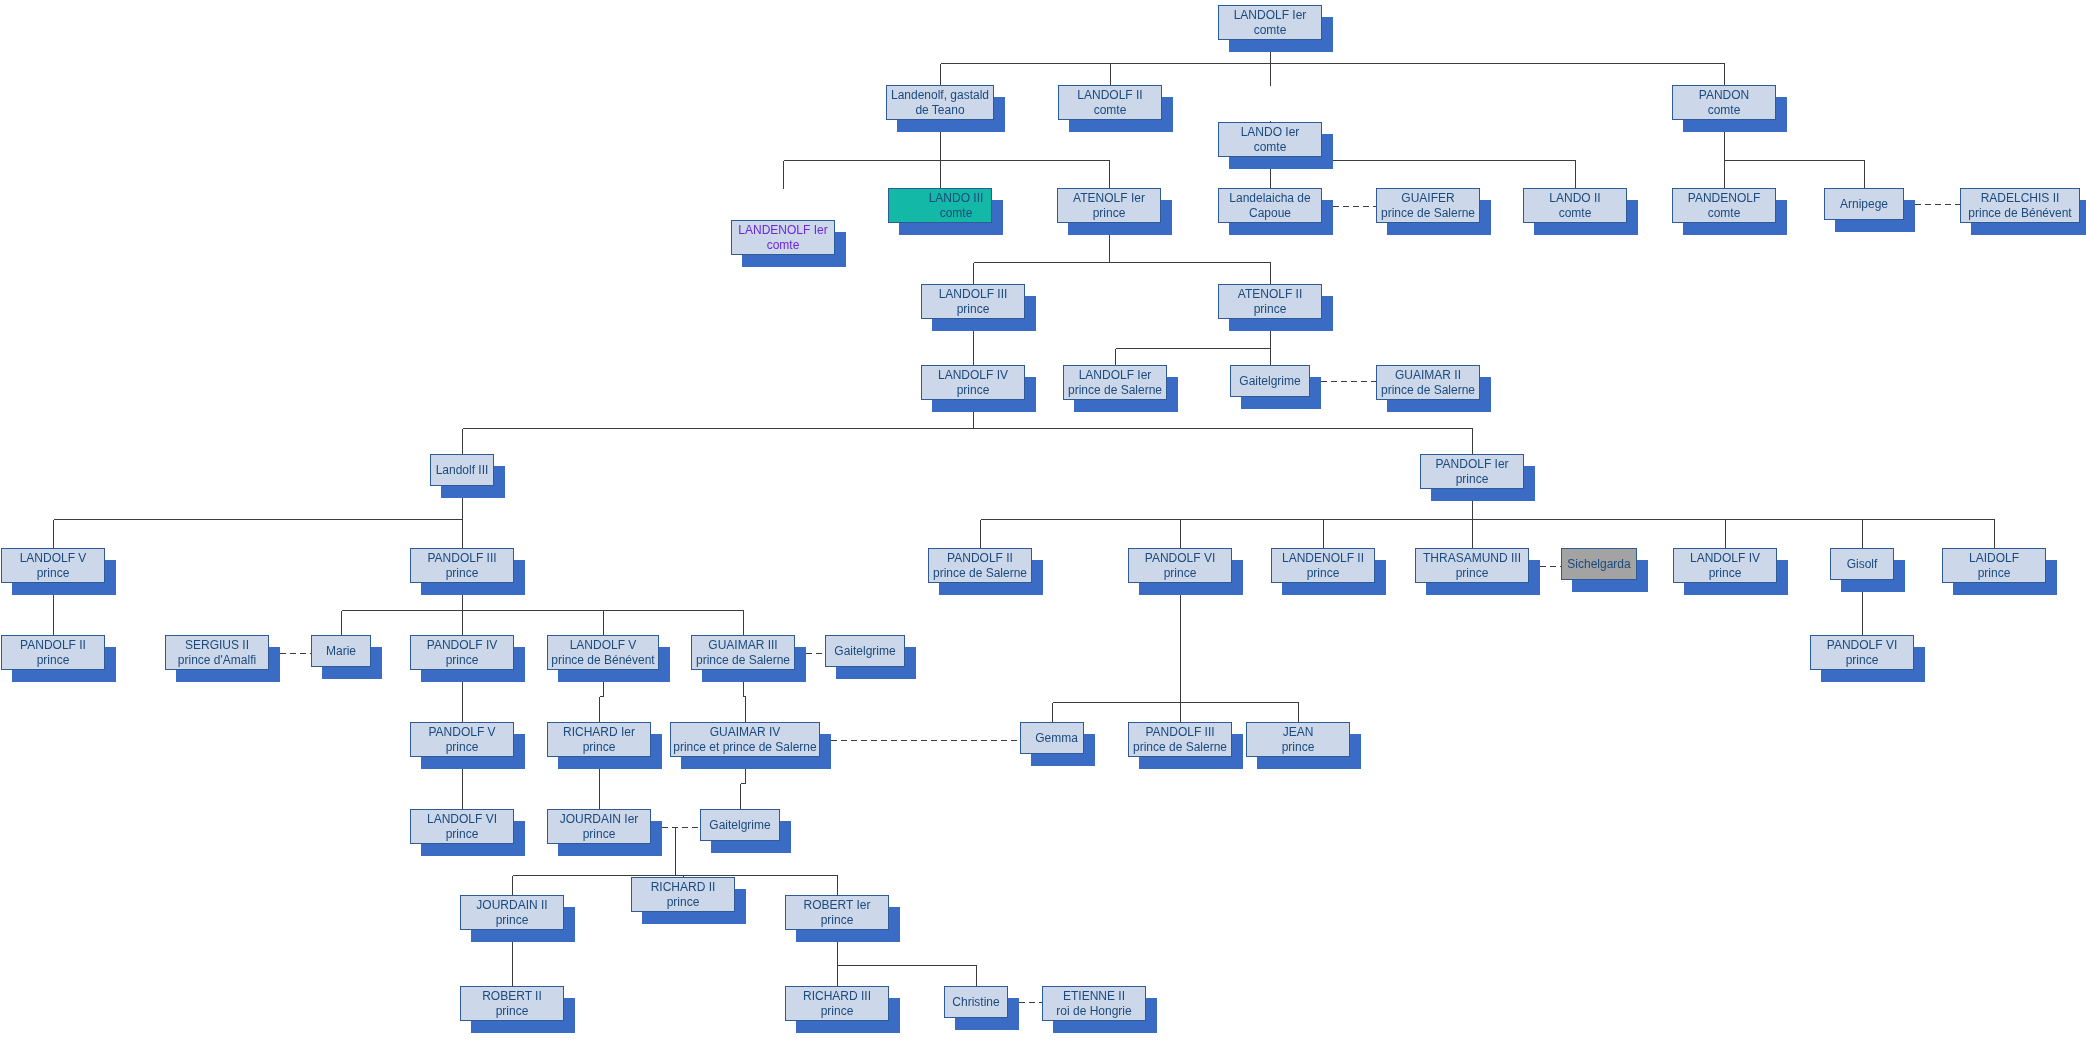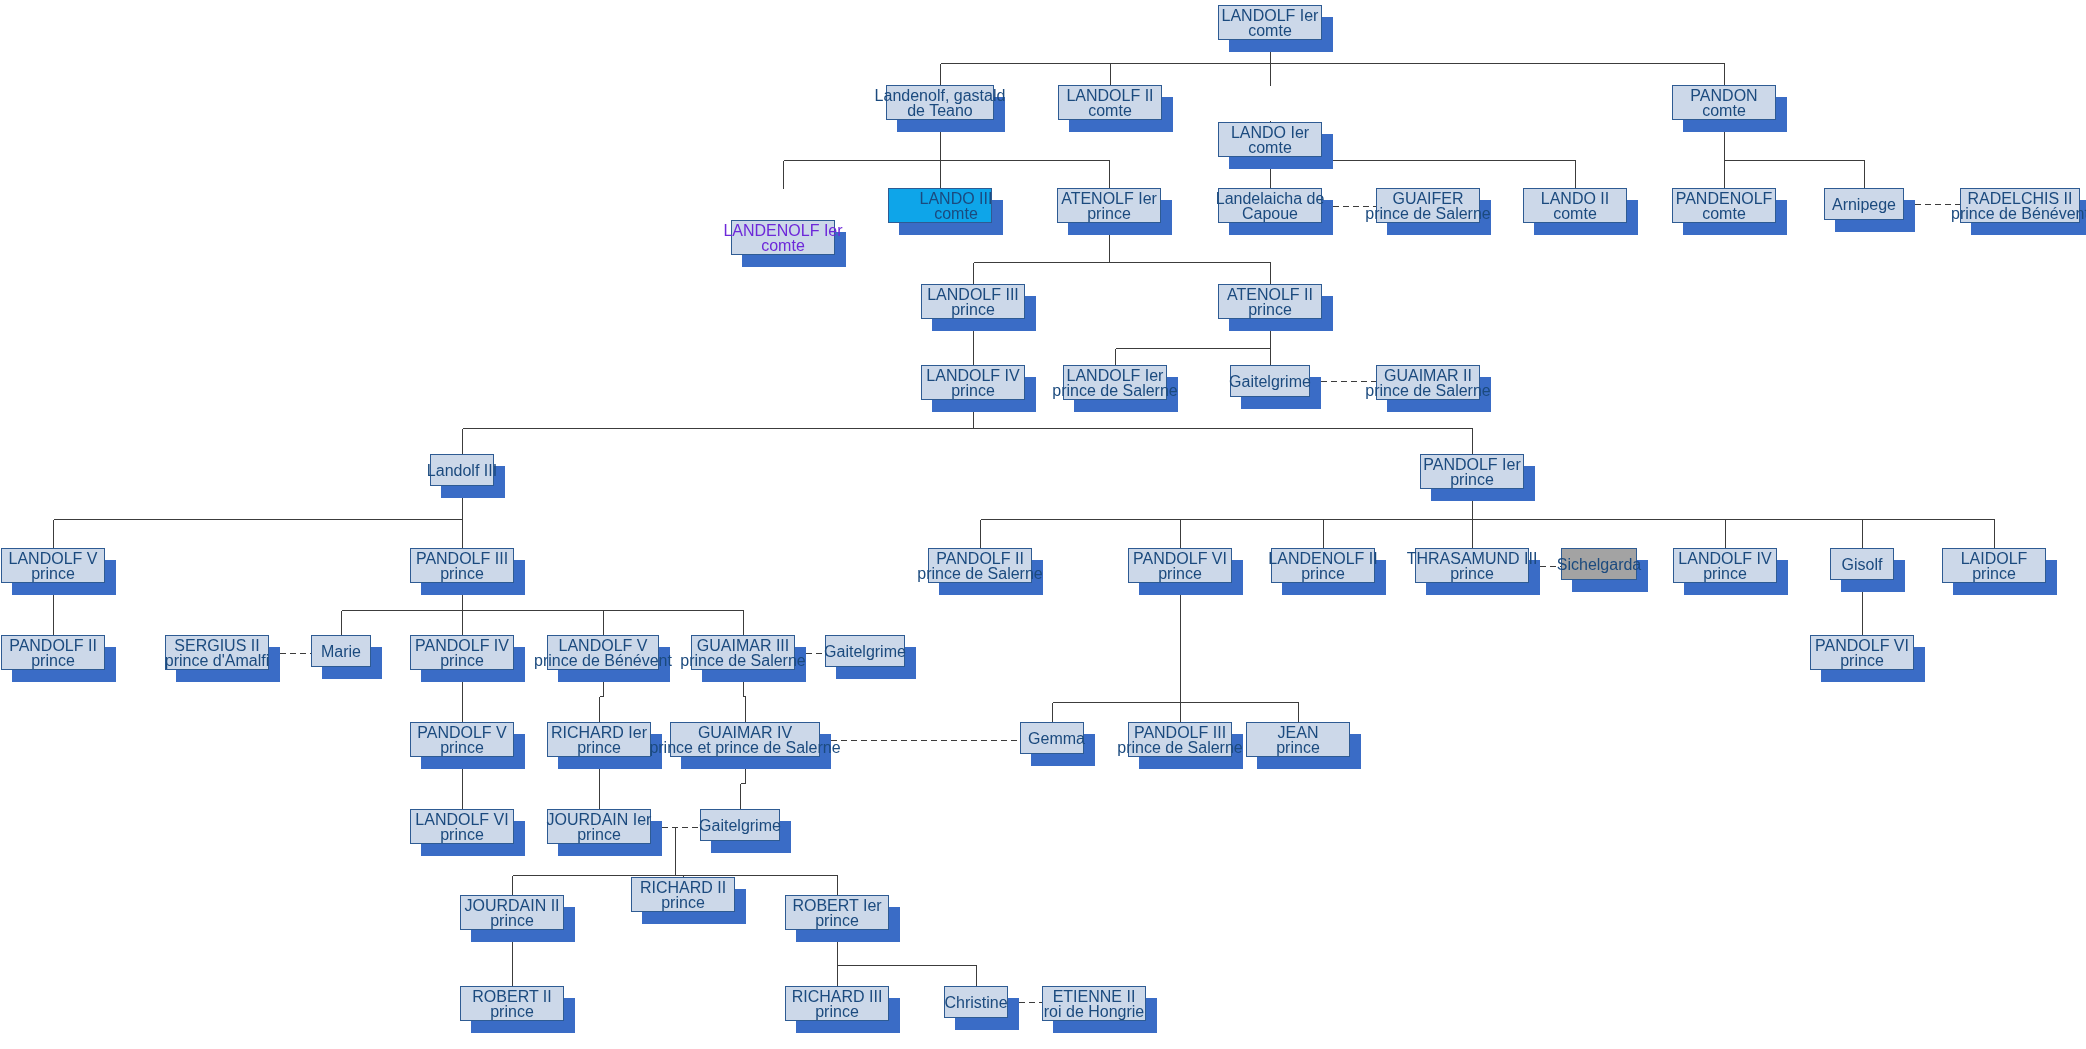--- a/index.html
+++ b/index.html
@@ -10,21 +10,21 @@
     overflow:hidden;
     font-family:"Liberation Sans", sans-serif;
   }
   #edges{position:absolute;left:0;top:0;shape-rendering:crispEdges;}
   .node{
     position:absolute;
     box-sizing:border-box;
     display:flex;flex-direction:column;justify-content:center;align-items:center;
     text-align:center;
     white-space:nowrap;
-    font-size:16px;line-height:15px;
+    font-size:12px;line-height:15px;
     z-index:2;
   }
   .node .l1,.node .l2{display:block;}
 </style>
 </head>
 <body>
 
 <div id="tree" style="background: rgb(255, 255, 255);">
   <svg id="edges" width="2086" height="1049" viewBox="0 0 2086 1049">
       <line x1="1270.5" y1="40.5" x2="1270.5" y2="63.5" stroke="#3c3c3c" stroke-width="1"></line>
@@ -148,21 +148,21 @@
       <span class="l2">comte</span>
     </div>
     <div class="node" style="left: 1672px; top: 85px; width: 104px; height: 35px; background: rgb(204, 216, 233); border: 1px solid rgb(46, 91, 147); color: rgb(27, 74, 126); box-shadow: rgb(58, 108, 198) 11px 12px 0px;">
       <span class="l1">PANDON</span>
       <span class="l2">comte</span>
     </div>
     <div class="node" style="left: 731px; top: 188px; width: 104px; height: 35px; background: rgb(204, 216, 233); border: 1px solid rgb(46, 91, 147); color: #6d28d9; box-shadow: rgb(58, 108, 198) 11px 12px 0px; margin-top: 32px;">
       <span class="l1">LANDENOLF Ier</span>
       <span class="l2">comte</span>
     </div>
-    <div class="node" style="left: 888px; top: 188px; width: 104px; height: 35px; background: #0ea5e9; border: 1px solid rgb(46, 91, 147); color: rgb(27, 74, 126); box-shadow: rgb(58, 108, 198) 11px 12px 0px; padding-left: 32px;">
+    <div class="node" style="left: 888px; top: 188px; width: 104px; height: 35px; background: #14b8a6; border: 1px solid rgb(46, 91, 147); color: rgb(27, 74, 126); box-shadow: rgb(58, 108, 198) 11px 12px 0px; padding-left: 32px;">
       <span class="l1">LANDO III</span>
       <span class="l2">comte</span>
     </div>
     <div class="node" style="left: 1057px; top: 188px; width: 104px; height: 35px; background: rgb(204, 216, 233); border: 1px solid rgb(46, 91, 147); color: rgb(27, 74, 126); box-shadow: rgb(58, 108, 198) 11px 12px 0px;">
       <span class="l1">ATENOLF Ier</span>
       <span class="l2">prince</span>
     </div>
     <div class="node" style="left: 1218px; top: 188px; width: 104px; height: 35px; background: rgb(204, 216, 233); border: 1px solid rgb(46, 91, 147); color: rgb(27, 74, 126); box-shadow: rgb(58, 108, 198) 11px 12px 0px;">
       <span class="l1">Landelaicha de</span>
       <span class="l2">Capoue</span>

